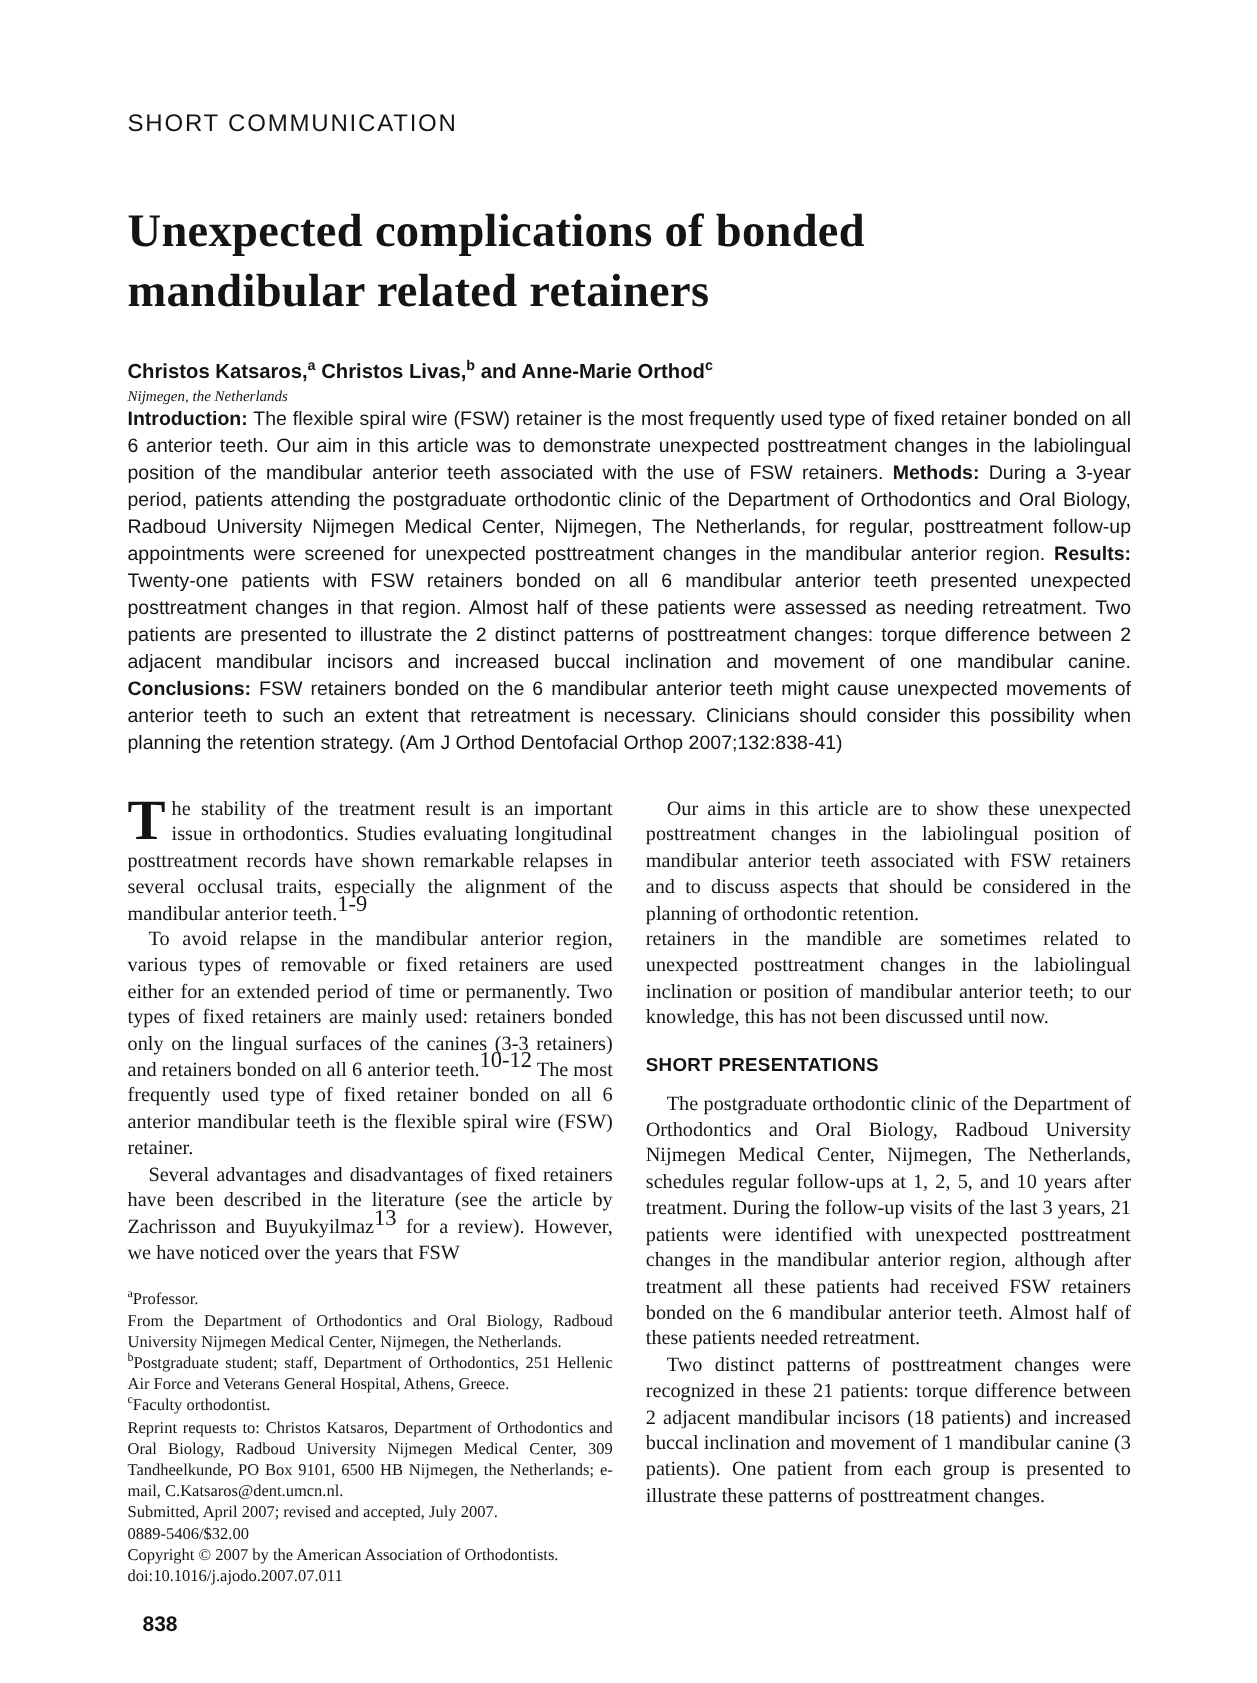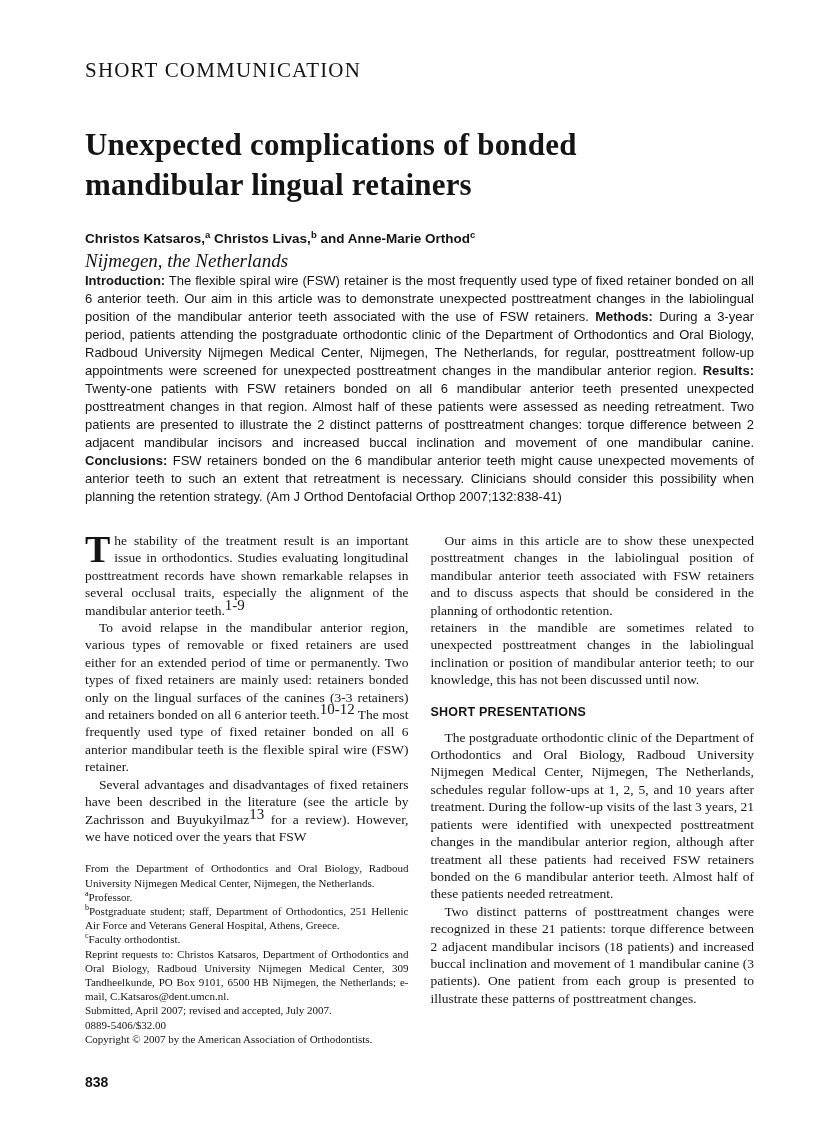--- a/index.html
+++ b/index.html
@@ -7,44 +7,45 @@
   .page {
     width: 838px; height: 1122px;
     background: #ffffff;
     position: relative;
     padding: 58px 84px 0 85px;
     overflow: hidden;
     font-family: "Liberation Serif", serif;
     color: #141414;
   }
   .header-label {
-    font-family: Liberation Serif, serif;
-    font-size: 21px;
+    font-family: Liberation Sans, sans-serif;
+    font-size: 16px;
     letter-spacing: 1.2px;
+    margin-top: 16px;
   }
   .title {
     margin-top: 42px;
     font-family: "Liberation Serif", serif;
     font-weight: 700;
     font-size: 31px;
     line-height: 40px;
     letter-spacing: 0.2px;
   }
   .authors {
     margin-top: 26px;
     font-family: "Liberation Sans", sans-serif;
     font-weight: bold;
     font-size: 13.5px;
   }
   .authors sup { font-size: 9.5px; line-height: 0; }
   .affiliation {
     margin-top: 4px;
     font-family: "Liberation Serif", serif;
     font-style: italic;
-    font-size: 19px;
+    font-size: 10px;
   }
   .abstract {
     font-family: "Liberation Sans", sans-serif;
     font-size: 13px;
     line-height: 18px;
     text-align: justify;
   }
   .abstract b { font-weight: bold; }
   .columns {
     display: flex;
@@ -77,58 +78,59 @@
   .footnotes {
     margin-top: 16px;
     font-family: "Liberation Serif", serif;
     font-size: 11px;
     line-height: 14.2px;
   }
   .footnotes p { text-align: justify; }
   .footnotes sup { font-size: 8px; line-height: 0; }
   .folio {
     position: absolute;
-    left: 85px;
+    left: 95px;
     top: 1074px;
     font-family: "Liberation Sans", sans-serif;
     font-weight: bold;
     font-size: 14px;
   }
 </style>
 </head>
 <body>
 
 <div class="page">
 
   <div class="header-label">SHORT COMMUNICATION</div>
 
-  <h1 class="title"><span>Unexpected complications of bonded</span><br><span>mandibular lingual retainers</span></h1>
+  <h1 class="title"><span>Unexpected complications of bonded</span><br><span>mandibular related retainers</span></h1>
 
   <div class="authors"><span>Christos Katsaros,</span><sup>a</sup><span> Christos Livas,</span><sup>b</sup><span> and Anne-Marie Orthod</span><sup>c</sup></div>
 
   <div class="affiliation">Nijmegen, the Netherlands</div>
 
   <p class="abstract"><b>Introduction:</b><span> The flexible spiral wire (FSW) retainer is the most frequently used type of fixed retainer bonded on all 6 anterior teeth. Our aim in this article was to demonstrate unexpected posttreatment changes in the labiolingual position of the mandibular anterior teeth associated with the use of FSW retainers. </span><b>Methods:</b><span> During a 3-year period, patients attending the postgraduate orthodontic clinic of the Department of Orthodontics and Oral Biology, Radboud University Nijmegen Medical Center, Nijmegen, The Netherlands, for regular, posttreatment follow-up appointments were screened for unexpected posttreatment changes in the mandibular anterior region. </span><b>Results:</b><span> Twenty-one patients with FSW retainers bonded on all 6 mandibular anterior teeth presented unexpected posttreatment changes in that region. Almost half of these patients were assessed as needing retreatment. Two patients are presented to illustrate the 2 distinct patterns of posttreatment changes: torque difference between 2 adjacent mandibular incisors and increased buccal inclination and movement of one mandibular canine. </span><b>Conclusions:</b><span> FSW retainers bonded on the 6 mandibular anterior teeth might cause unexpected movements of anterior teeth to such an extent that retreatment is necessary. Clinicians should consider this possibility when planning the retention strategy. (Am J Orthod Dentofacial Orthop 2007;132:838-41)</span></p>
 
   <div class="columns">
 
     <div class="col">
       <p class="body-par"><span class="dropcap">T</span><span>he stability of the treatment result is an important issue in orthodontics. Studies evaluating longitudinal posttreatment records have shown remarkable relapses in several occlusal traits, especially the alignment of the mandibular anterior teeth.</span><sup class="ref">1-9</sup></p>
       <p class="body-par indent"><span>To avoid relapse in the mandibular anterior region, various types of removable or fixed retainers are used either for an extended period of time or permanently. Two types of fixed retainers are mainly used: retainers bonded only on the lingual surfaces of the canines (3-3 retainers) and retainers bonded on all 6 anterior teeth.</span><sup class="ref">10-12</sup><span> The most frequently used type of fixed retainer bonded on all 6 anterior mandibular teeth is the flexible spiral wire (FSW) retainer.</span></p>
       <p class="body-par indent"><span>Several advantages and disadvantages of fixed retainers have been described in the literature (see the article by Zachrisson and Buyukyilmaz</span><sup class="ref">13</sup><span> for a review). However, we have noticed over the years that FSW</span></p>
 
       <div class="footnotes">
+        <p><sup>a</sup><span>Professor.</span></p>
         <p><span>From the Department of Orthodontics and Oral Biology, Radboud University Nijmegen Medical Center, Nijmegen, the Netherlands.</span></p>
-        <p><sup>a</sup><span>Professor.</span></p>
         <p><sup>b</sup><span>Postgraduate student; staff, Department of Orthodontics, 251 Hellenic Air Force and Veterans General Hospital, Athens, Greece.</span></p>
         <p><sup>c</sup><span>Faculty orthodontist.</span></p>
         <p><span>Reprint requests to: Christos Katsaros, Department of Orthodontics and Oral Biology, Radboud University Nijmegen Medical Center, 309 Tandheelkunde, PO Box 9101, 6500 HB Nijmegen, the Netherlands; e-mail, C.Katsaros@dent.umcn.nl.</span></p>
         <p><span>Submitted, April 2007; revised and accepted, July 2007.</span></p>
         <p><span>0889-5406/$32.00</span></p>
         <p><span>Copyright © 2007 by the American Association of Orthodontists.</span></p>
+        <p><span>doi:10.1016/j.ajodo.2007.07.011</span></p>
       </div>
     </div>
 
     <div class="col">
       <p class="body-par indent"><span>Our aims in this article are to show these unexpected posttreatment changes in the labiolingual position of mandibular anterior teeth associated with FSW retainers and to discuss aspects that should be considered in the planning of orthodontic retention.</span></p>
       <p class="body-par"><span>retainers in the mandible are sometimes related to unexpected posttreatment changes in the labiolingual inclination or position of mandibular anterior teeth; to our knowledge, this has not been discussed until now.</span></p>
       <h2 class="section-heading">SHORT PRESENTATIONS</h2>
       <p class="body-par indent"><span>The postgraduate orthodontic clinic of the Department of Orthodontics and Oral Biology, Radboud University Nijmegen Medical Center, Nijmegen, The Netherlands, schedules regular follow-ups at 1, 2, 5, and 10 years after treatment. During the follow-up visits of the last 3 years, 21 patients were identified with unexpected posttreatment changes in the mandibular anterior region, although after treatment all these patients had received FSW retainers bonded on the 6 mandibular anterior teeth. Almost half of these patients needed retreatment.</span></p>
       <p class="body-par indent"><span>Two distinct patterns of posttreatment changes were recognized in these 21 patients: torque difference between 2 adjacent mandibular incisors (18 patients) and increased buccal inclination and movement of 1 mandibular canine (3 patients). One patient from each group is presented to illustrate these patterns of posttreatment changes.</span></p>
     </div>

